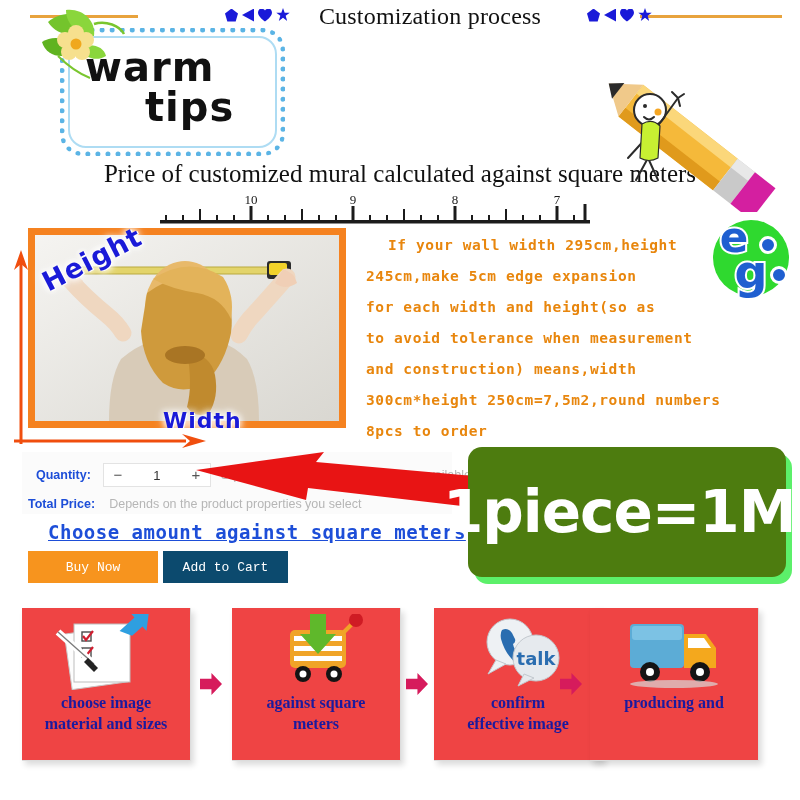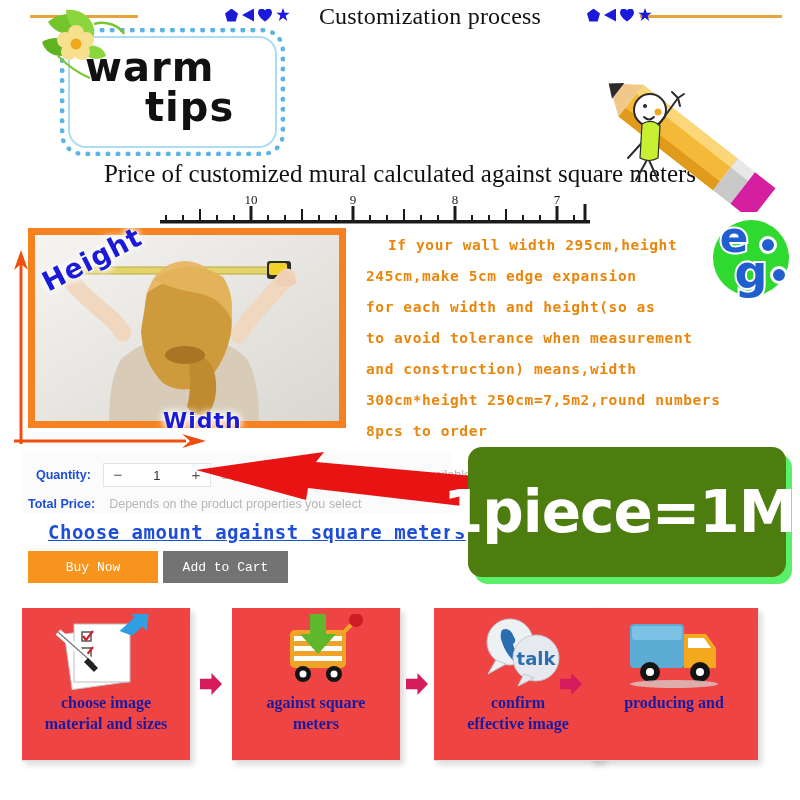--- a/index.html
+++ b/index.html
@@ -120,21 +120,21 @@
   .choose-line{
     position:absolute;left:48px;top:521px;font-size:19px;color:#1d4ed8;
     font-family:"DejaVu Sans Mono","Liberation Mono",monospace;font-weight:700;
     letter-spacing:.5px;white-space:nowrap;text-decoration:underline;
   }
   .cta{
     position:absolute;top:551px;height:32px;border:0;color:#fff;
     font-family:Liberation Mono, monospace;font-size:13px;cursor:pointer;
   }
   .cta-buy{left:28px;width:130px;background:#f7941e;}
-  .cta-cart{left:163px;width:125px;background:#737373;}
+  .cta-cart{left:163px;width:125px;background:#0c4a6e;}
 
   
   .badge{
     position:absolute;left:468px;top:447px;width:318px;height:130px;
     background:#4d7c0f;border-radius:14px;box-shadow:6px 7px 0 #5cf06a;
     display:flex;align-items:center;justify-content:center;
   }
   .badge-txt{
     color:#fff;font-family:"DejaVu Sans",sans-serif;font-weight:700;
     font-size:58px;letter-spacing:-1px;line-height:1;

